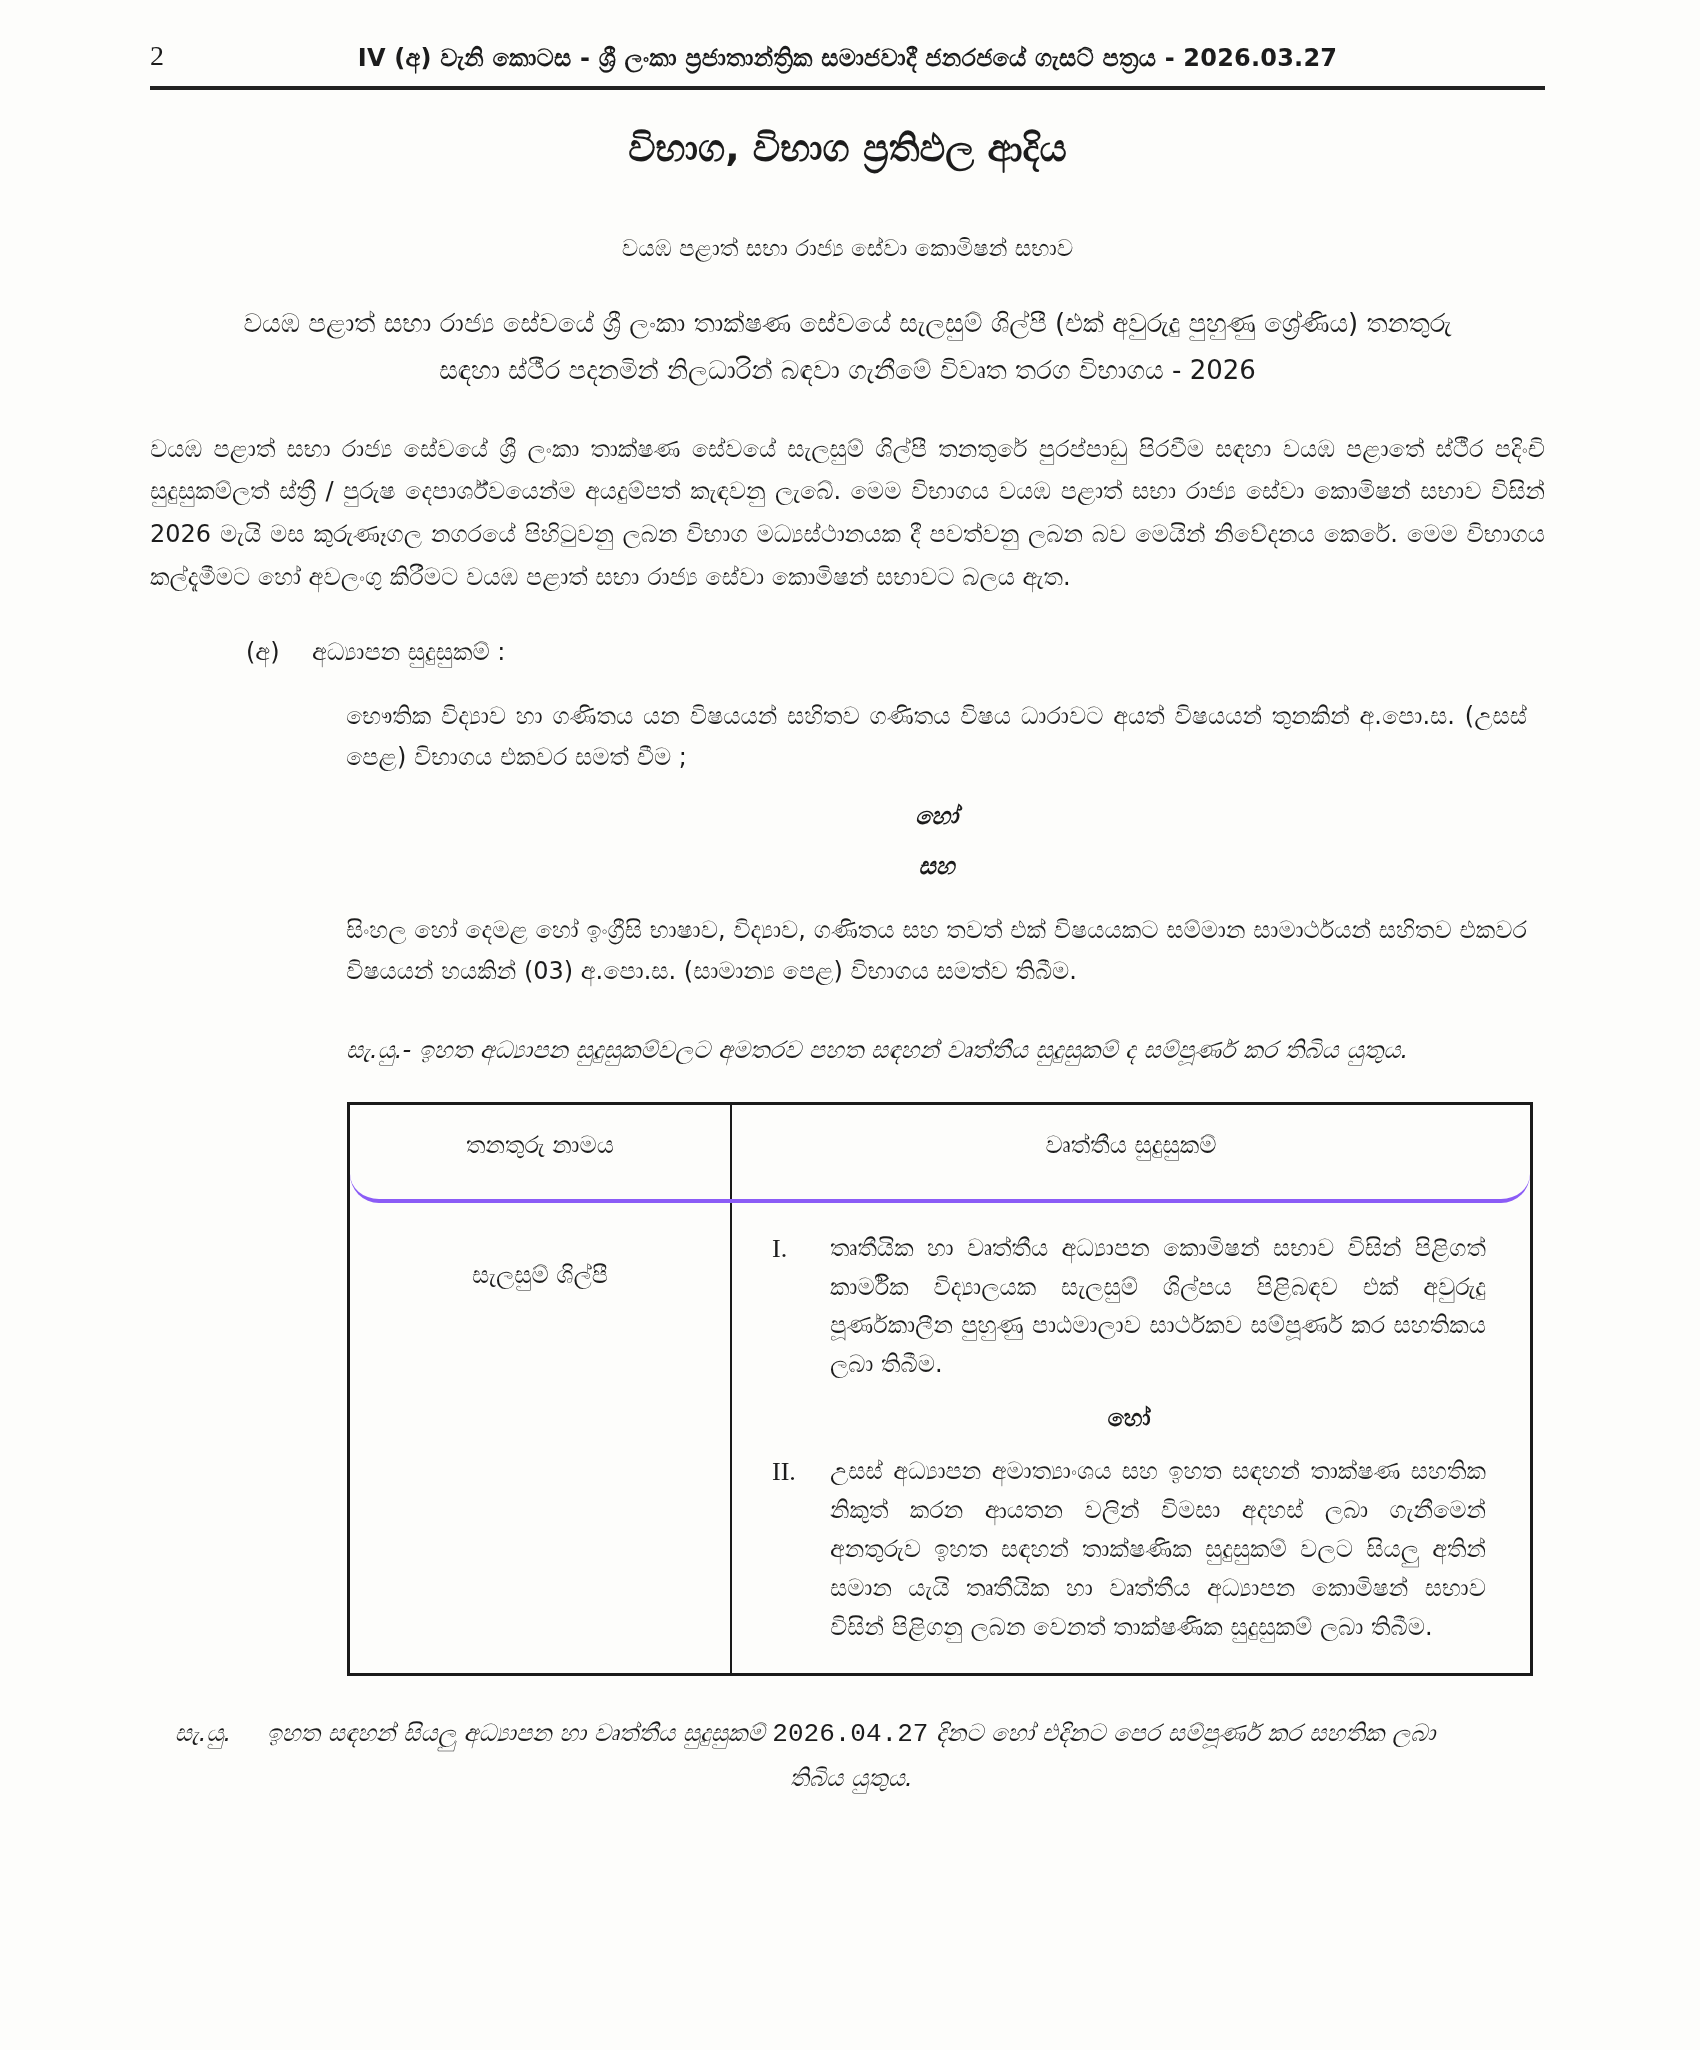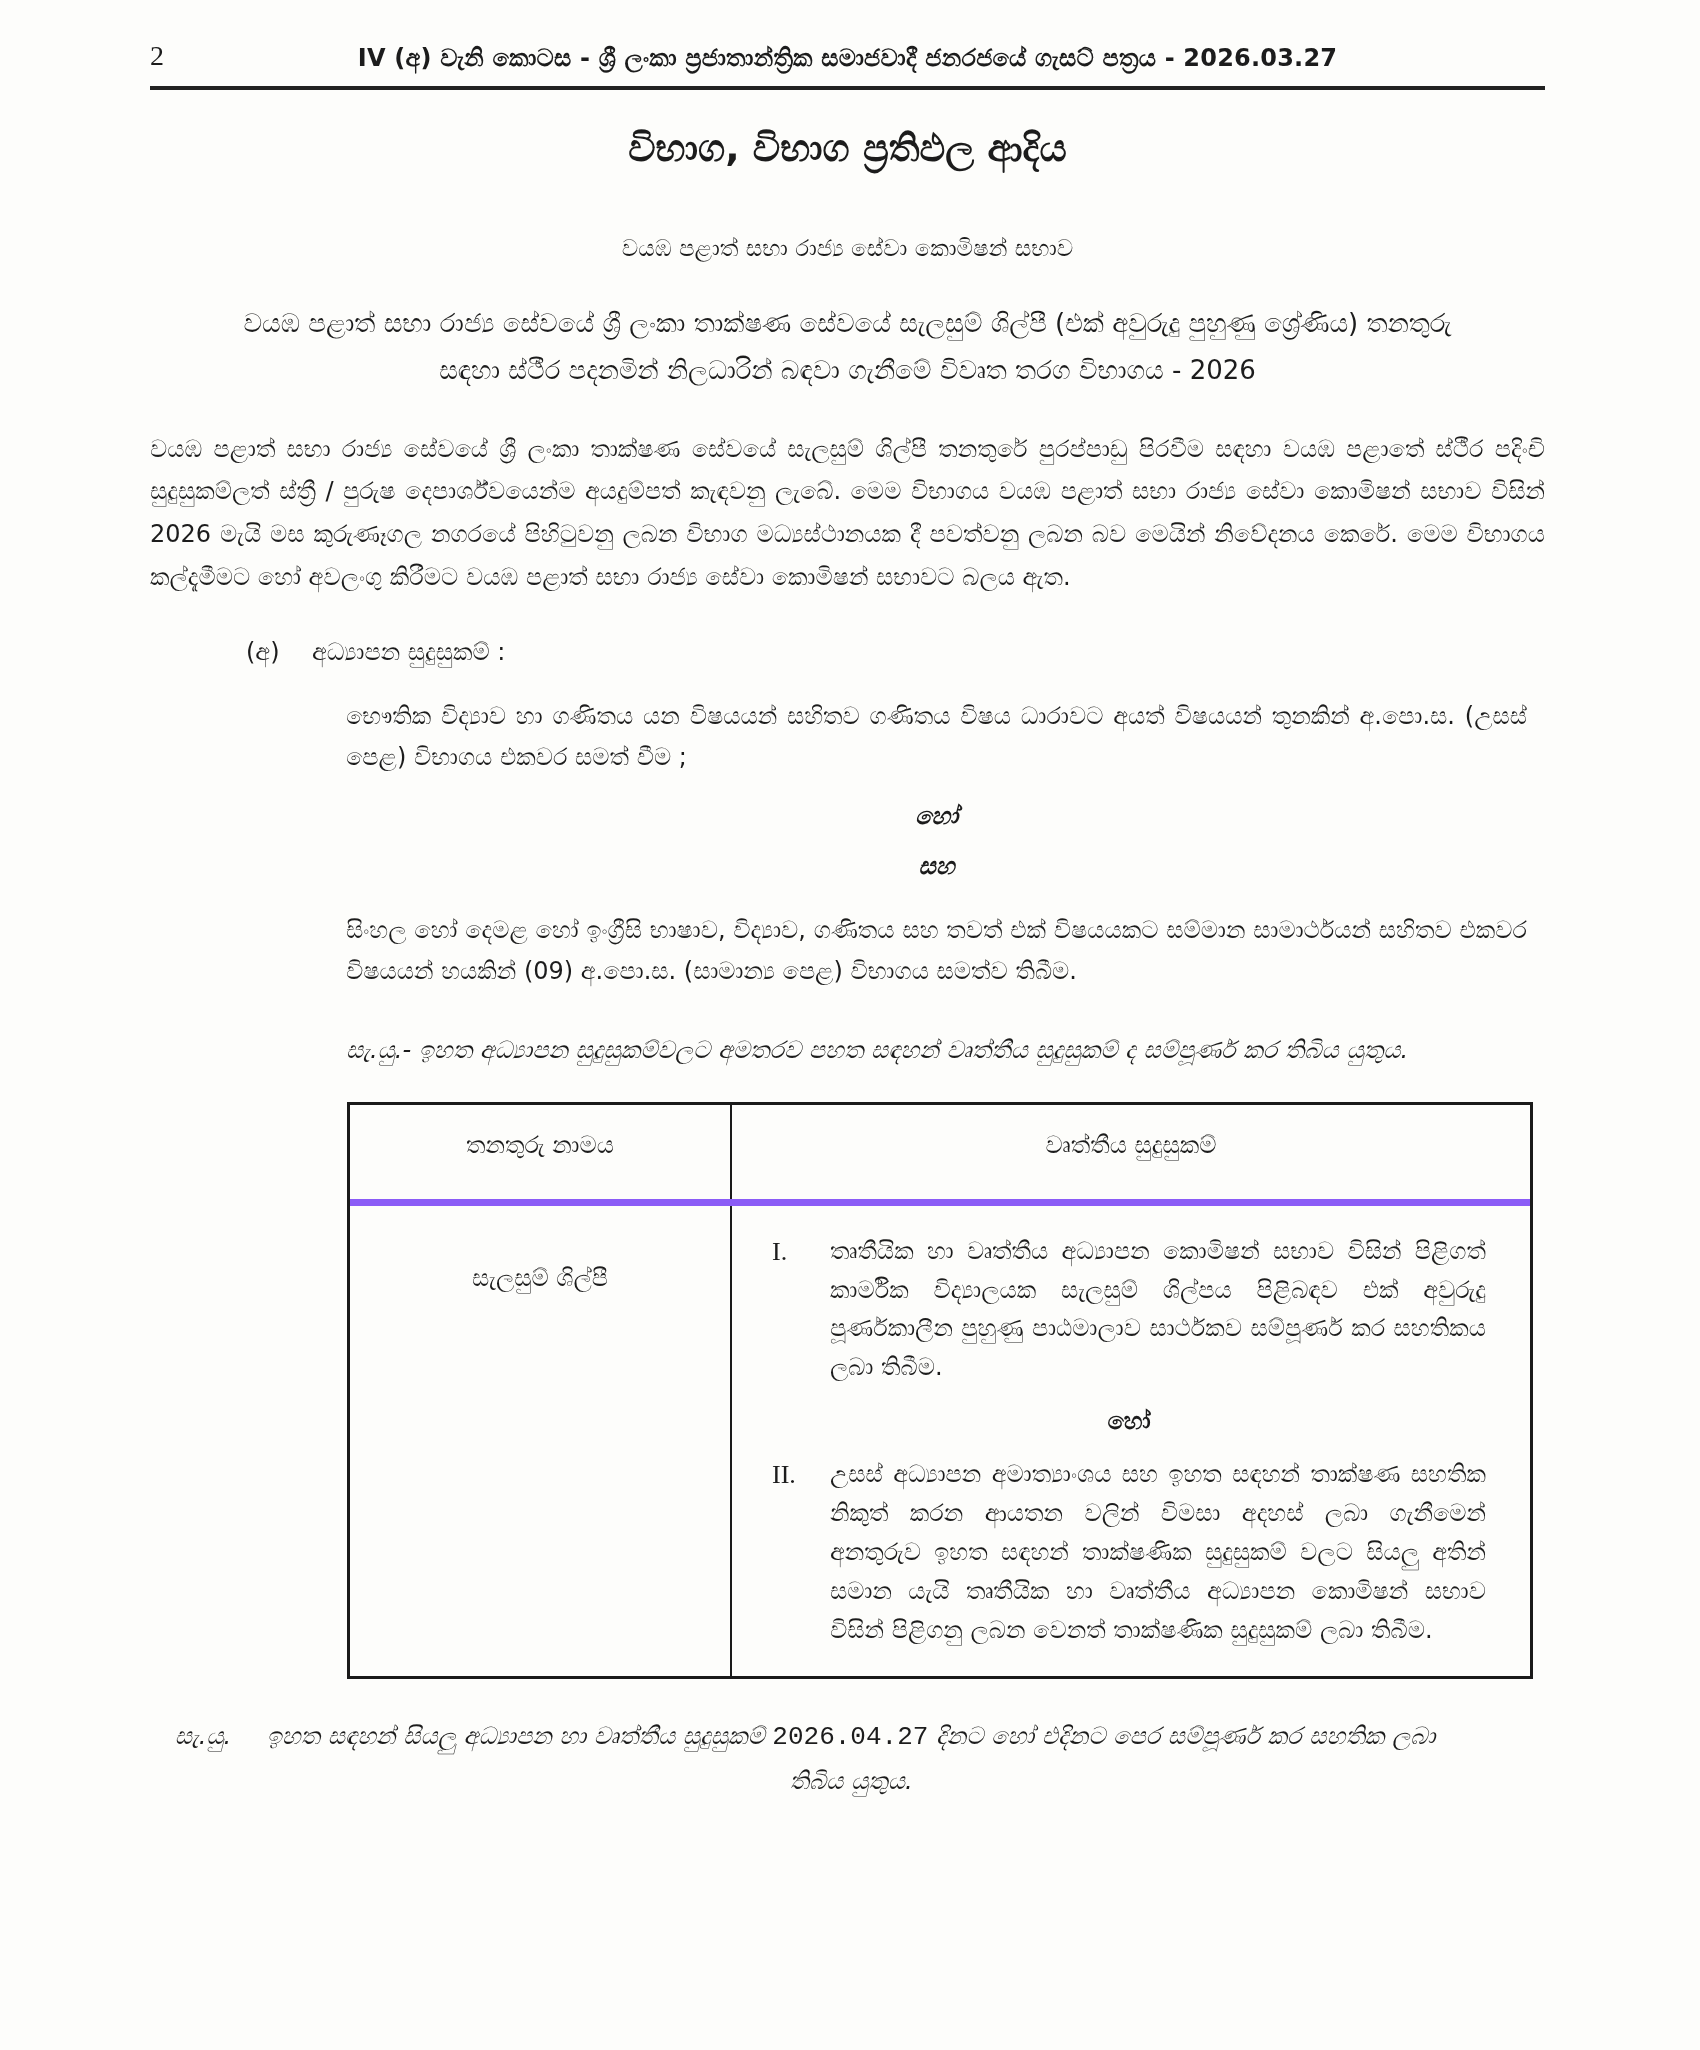--- a/index.html
+++ b/index.html
@@ -121,21 +121,21 @@
   }
   .qual-table .hdr-row > div{
     padding:26px 10px 40px 10px;
     text-align:center;
     font-size:24px;
     box-sizing:border-box;
   }
   .qual-table .row{display:flex;}
   .col-post{width:382px;flex:0 0 auto;border-right:2px solid #1a1a1a;box-sizing:border-box;}
   .col-qual{flex:1 1 auto;box-sizing:border-box;}
-  .hdr-row{border-bottom:7px solid #8b5cf6;}
+  .hdr-row{border-bottom:4px solid #8b5cf6;border-radius:29px;}
   .post-cell{
     padding-top:52px;
     text-align:center;
     font-size:24px;
     line-height:1.7;
   }
   .qual-cell{padding:26px 44px 26px 40px;font-size:24px;}
   .roman-item{display:flex;}
   .roman-item .rlabel{
     width:58px;flex:0 0 auto;
@@ -198,21 +198,21 @@
 
 
     <div class="sub-a">
       <span class="label">(අ)</span>
       <span class="title">අධ්‍යාපන සුදුසුකම් :</span>
     </div>
 
     <p class="qual">භෞතික විද්‍යාව හා ගණිතය යන විෂයයන් සහිතව ගණිතය විෂය ධාරාවට අයත් විෂයයන් තුනකින් අ.පො.ස. (උසස් පෙළ) විභාගය එකවර සමත් වීම ;</p>
     <div class="separator">හෝ</div>
     <div class="separator">සහ</div>
-    <p class="qual">සිංහල හෝ දෙමළ හෝ ඉංග්‍රීසි භාෂාව, විද්‍යාව, ගණිතය සහ තවත් එක් විෂයයකට සම්මාන සාමාර්ථයන් සහිතව එකවර විෂයයන් හයකින් (09) අ.පො.ස. (සාමාන්‍ය පෙළ) විභාගය සමත්ව තිබීම.</p>
+    <p class="qual">සිංහල හෝ දෙමළ හෝ ඉංග්‍රීසි භාෂාව, විද්‍යාව, ගණිතය සහ තවත් එක් විෂයයකට සම්මාන සාමාර්ථයන් සහිතව එකවර විෂයයන් හයකින් (03) අ.පො.ස. (සාමාන්‍ය පෙළ) විභාගය සමත්ව තිබීම.</p>
 
     <div class="note">සැ.යු.- ඉහත අධ්‍යාපන සුදුසුකම්වලට අමතරව පහත සඳහන් වෘත්තීය සුදුසුකම් ද සම්පූර්ණ කර තිබිය යුතුය.</div>
 
     <div class="qual-table">
       <div class="row hdr-row">
         <div class="col-post">තනතුරු නාමය</div>
         <div class="col-qual">වෘත්තීය සුදුසුකම්</div>
       </div>
       <div class="row">
         <div class="col-post post-cell">

